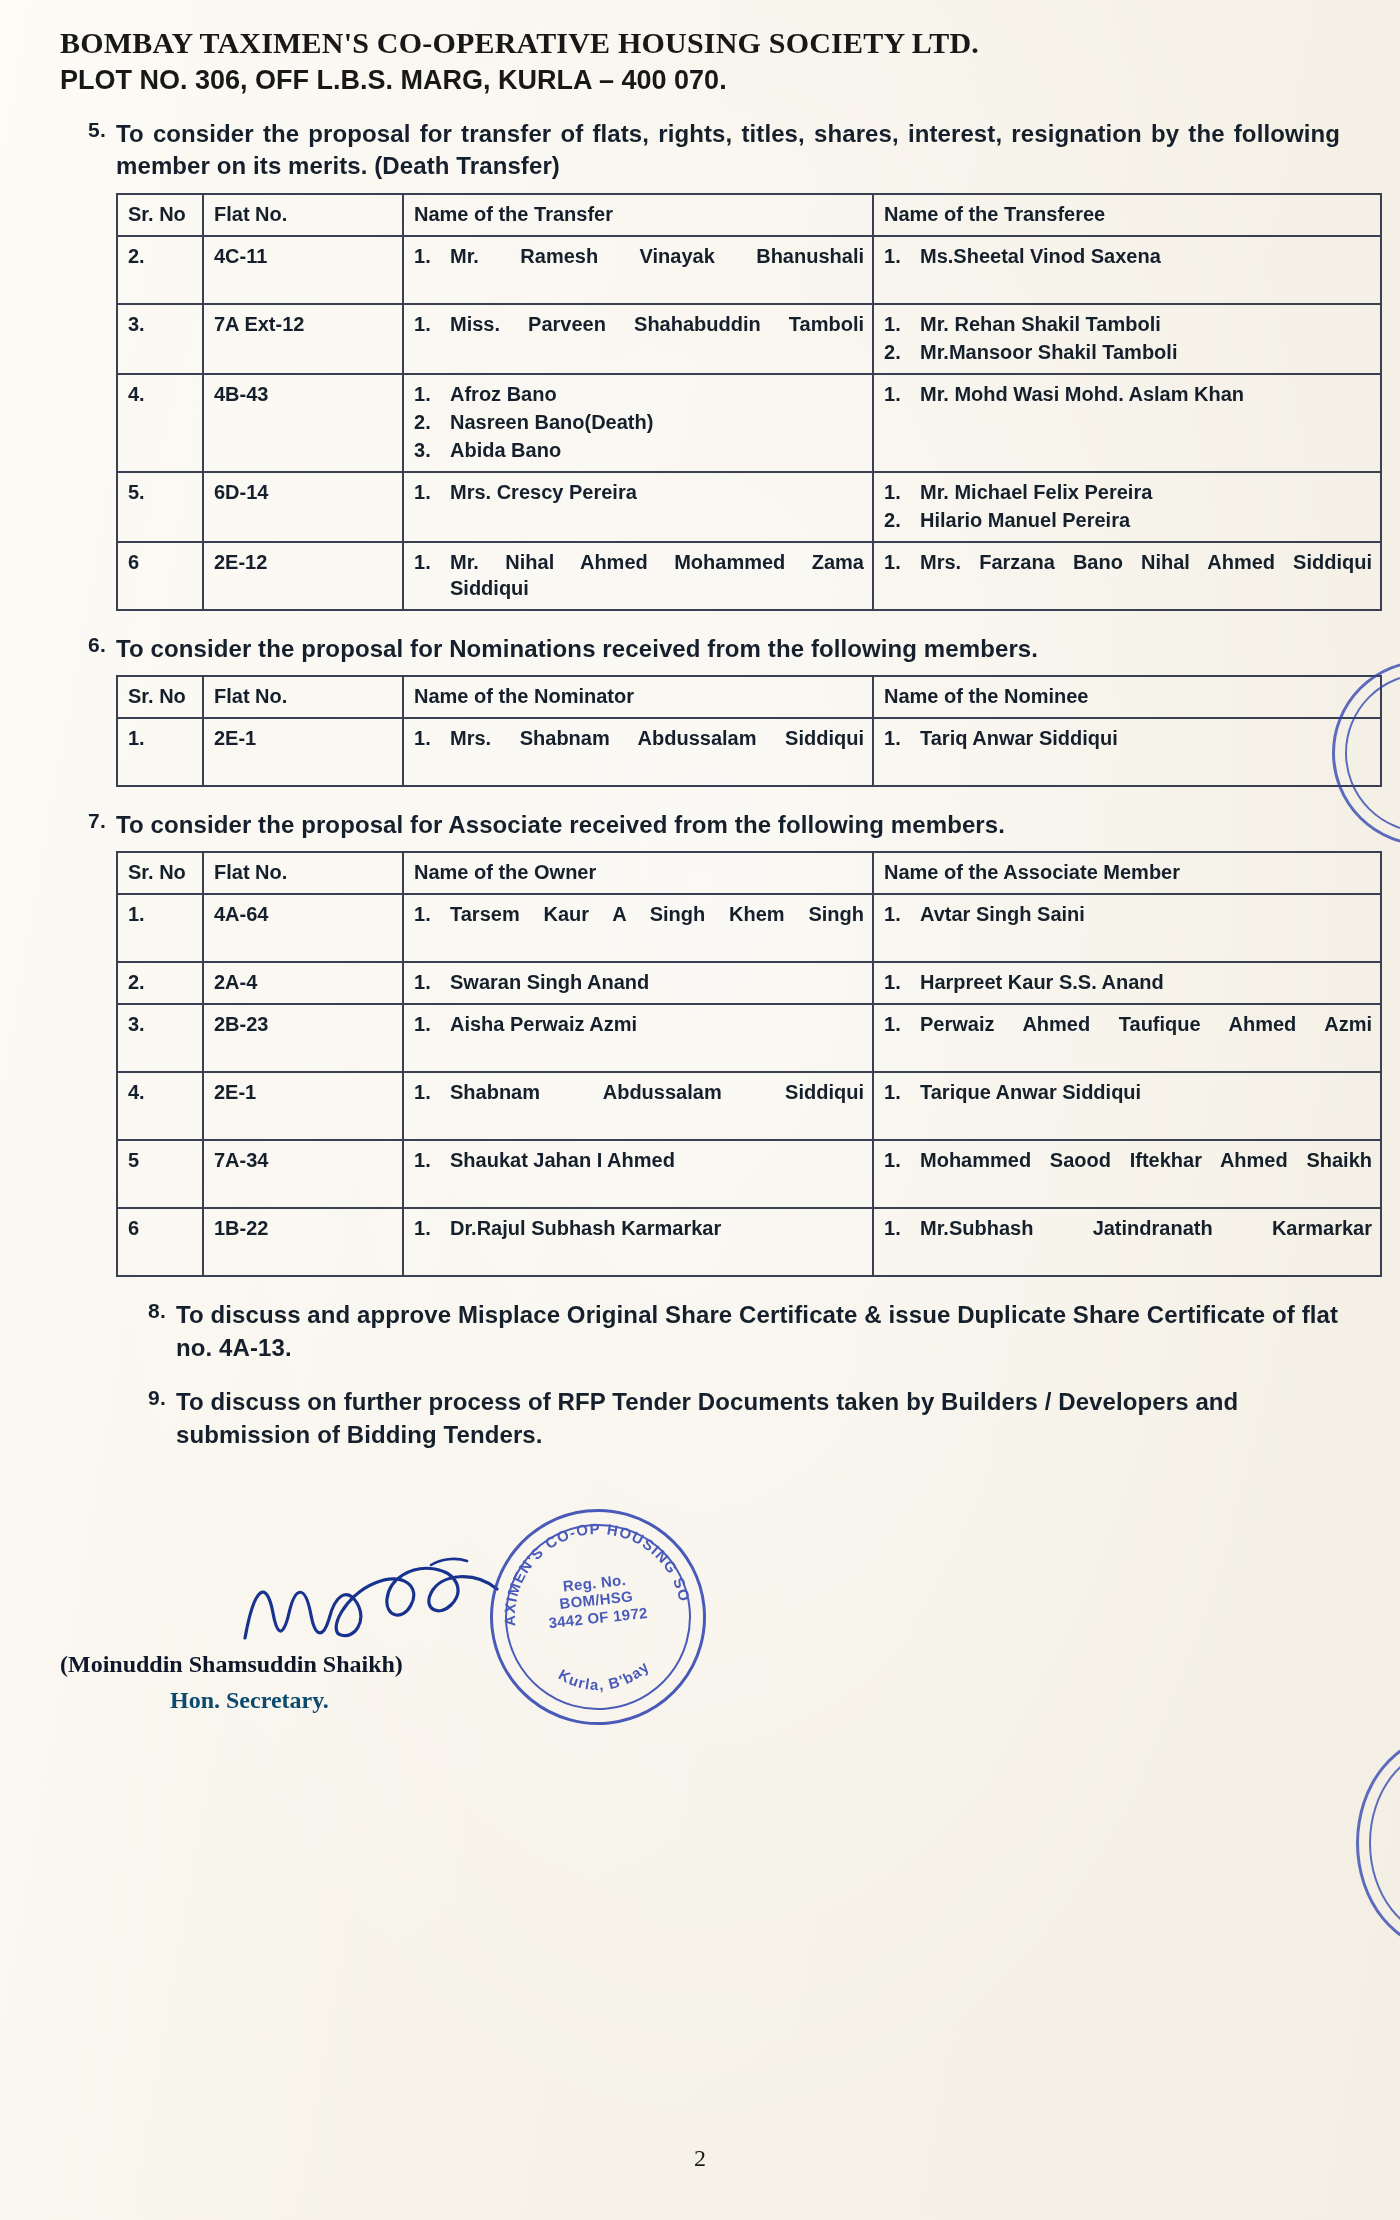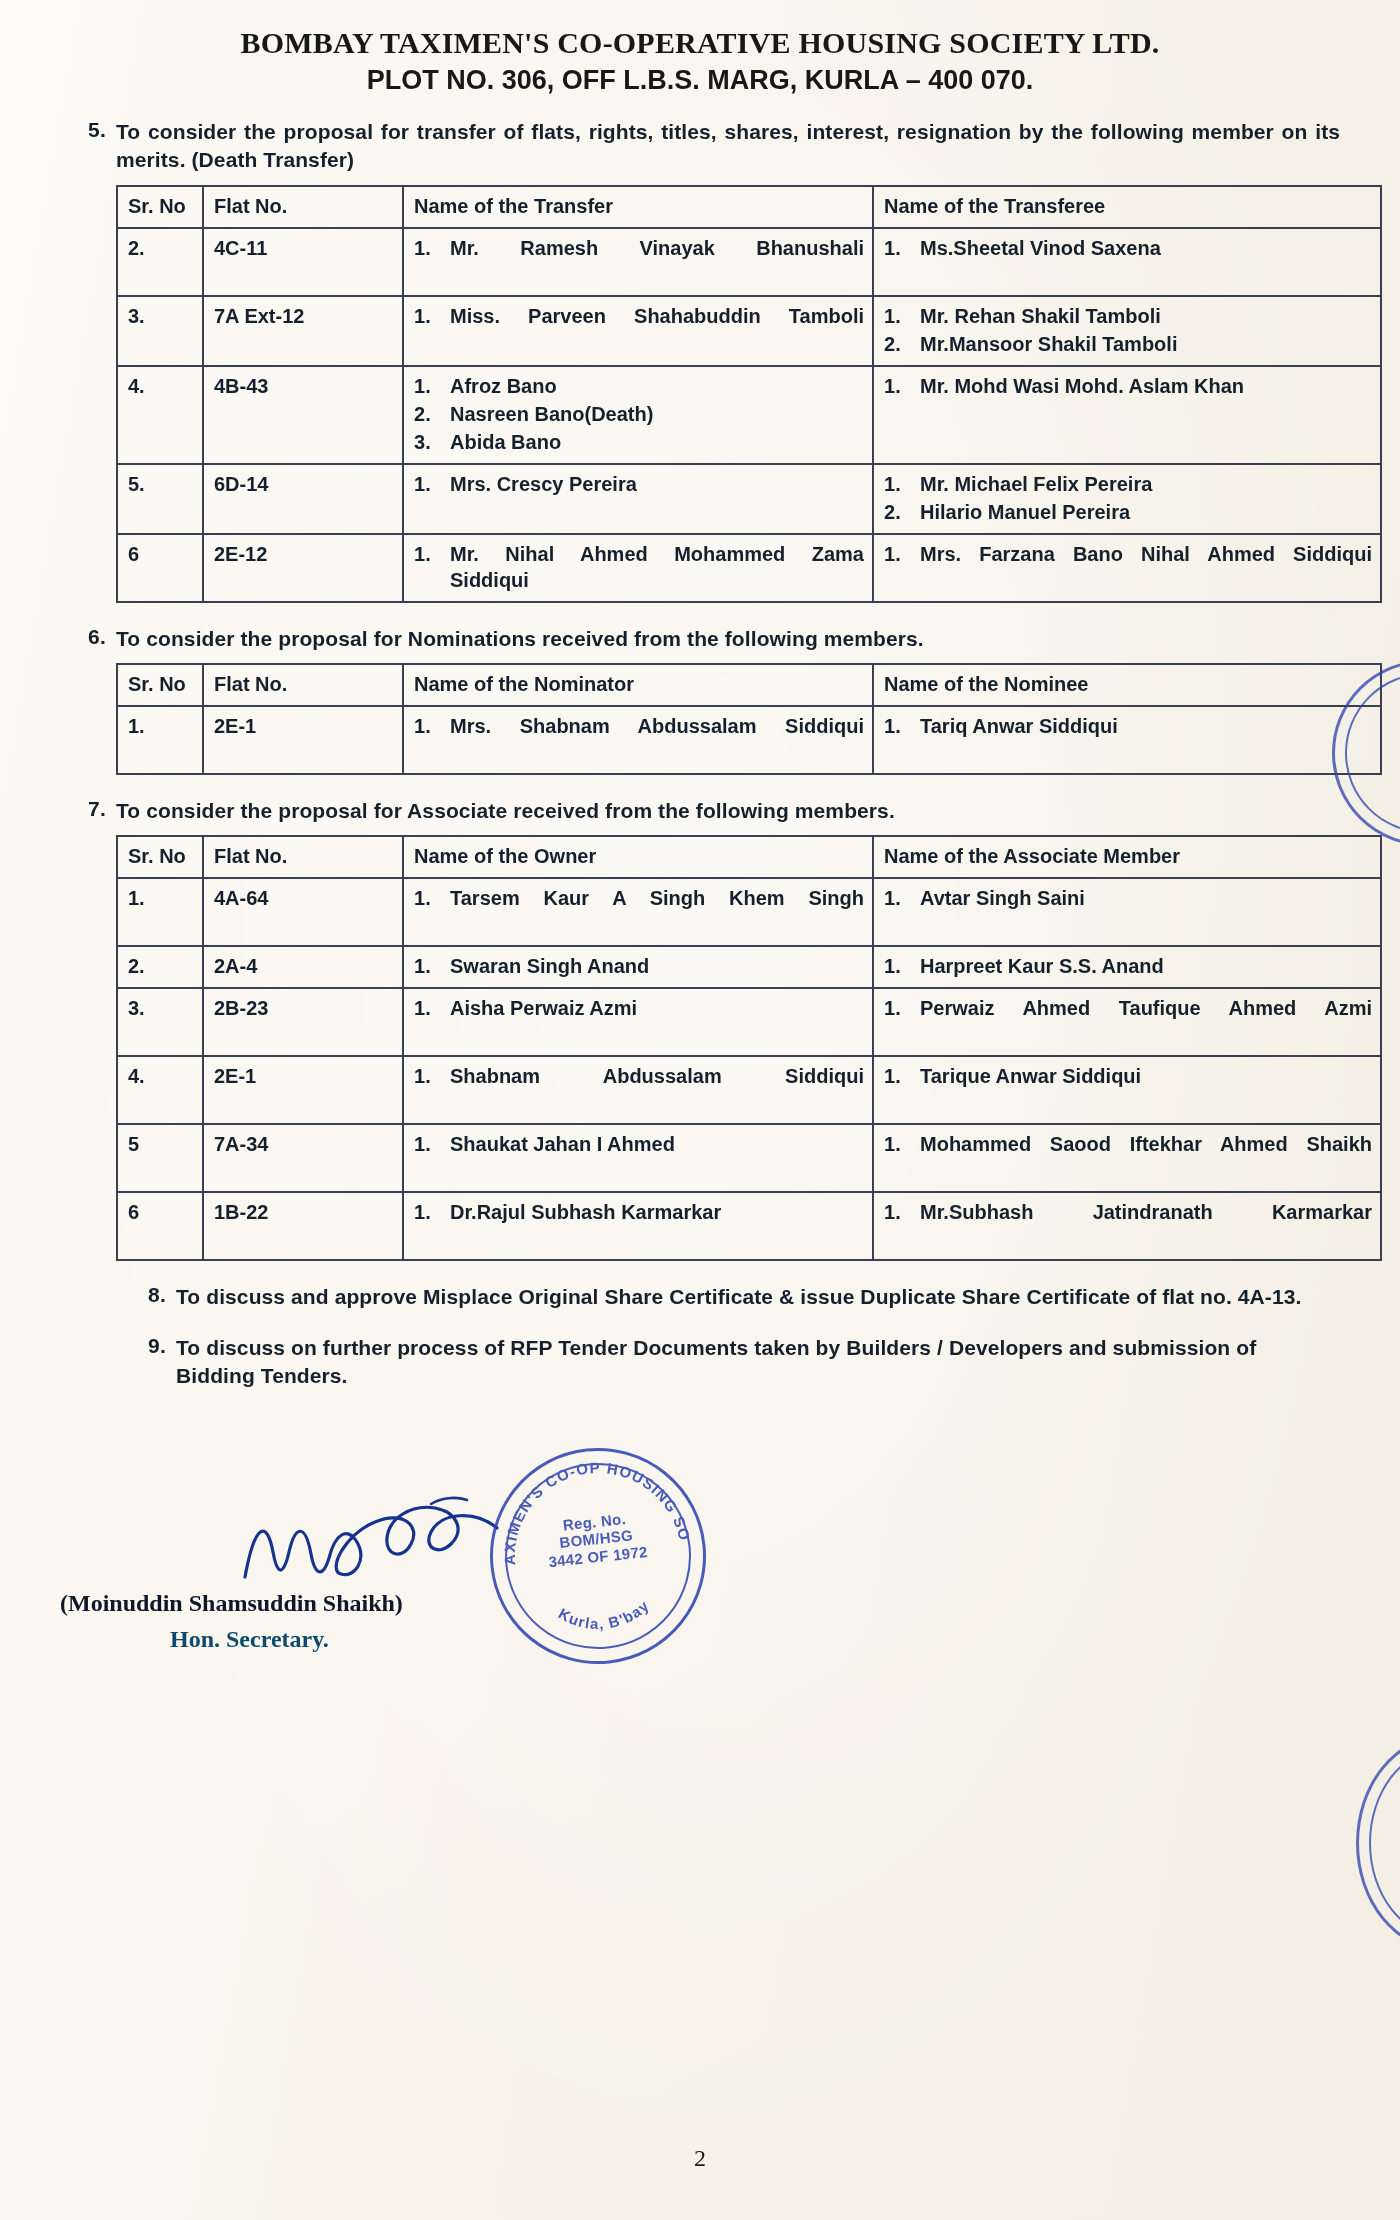--- a/index.html
+++ b/index.html
@@ -27,21 +27,21 @@
       radial-gradient(ellipse at 50% 40%, rgba(255,255,255,0.55) 0%, rgba(250,246,237,0.0) 70%),
       linear-gradient(100deg, #fdfbf6 0%, #f7f3ea 45%, #f3efe4 100%);
     pointer-events: none;
   }
   .content {
     position: relative;
     padding: 26px 60px 0 60px;
   }
   
   .doc-header {
-    text-align: center;
+    text-align: left;
     color: #181818;
   }
   .soc-name {
     font-family: "Liberation Serif", serif;
     font-weight: bold;
     font-size: 30px;
     letter-spacing: 0.2px;
     line-height: 1.15;
     white-space: nowrap;
   }
@@ -64,21 +64,21 @@
     flex: 0 0 auto;
     width: 46px;
     text-align: right;
     padding-right: 10px;
     font-size: 21px;
     font-weight: bold;
     letter-spacing: 0.2px;
   }
   .agenda-text {
     flex: 1 1 auto;
-    font-size: 21px;
+    font-size: 24px;
     font-weight: bold;
     line-height: 1.35;
     letter-spacing: 0.1px;
   }
   .agenda-item.justify .agenda-text {
     text-align: justify;
   }
   .indent-1 { margin-left: 60px; }
 
   

